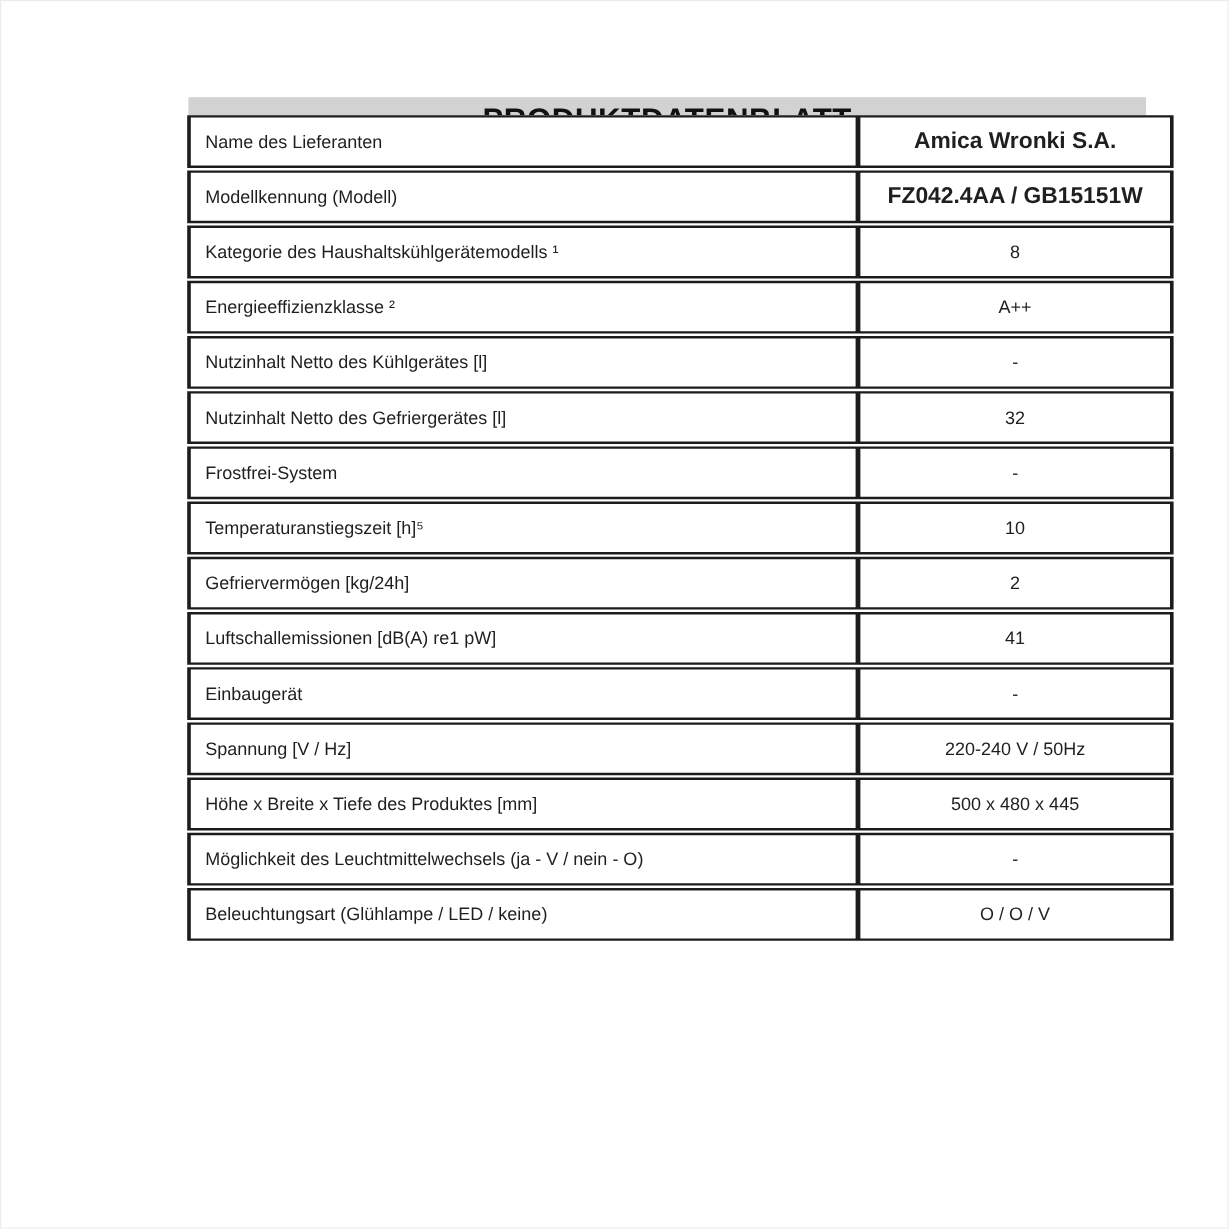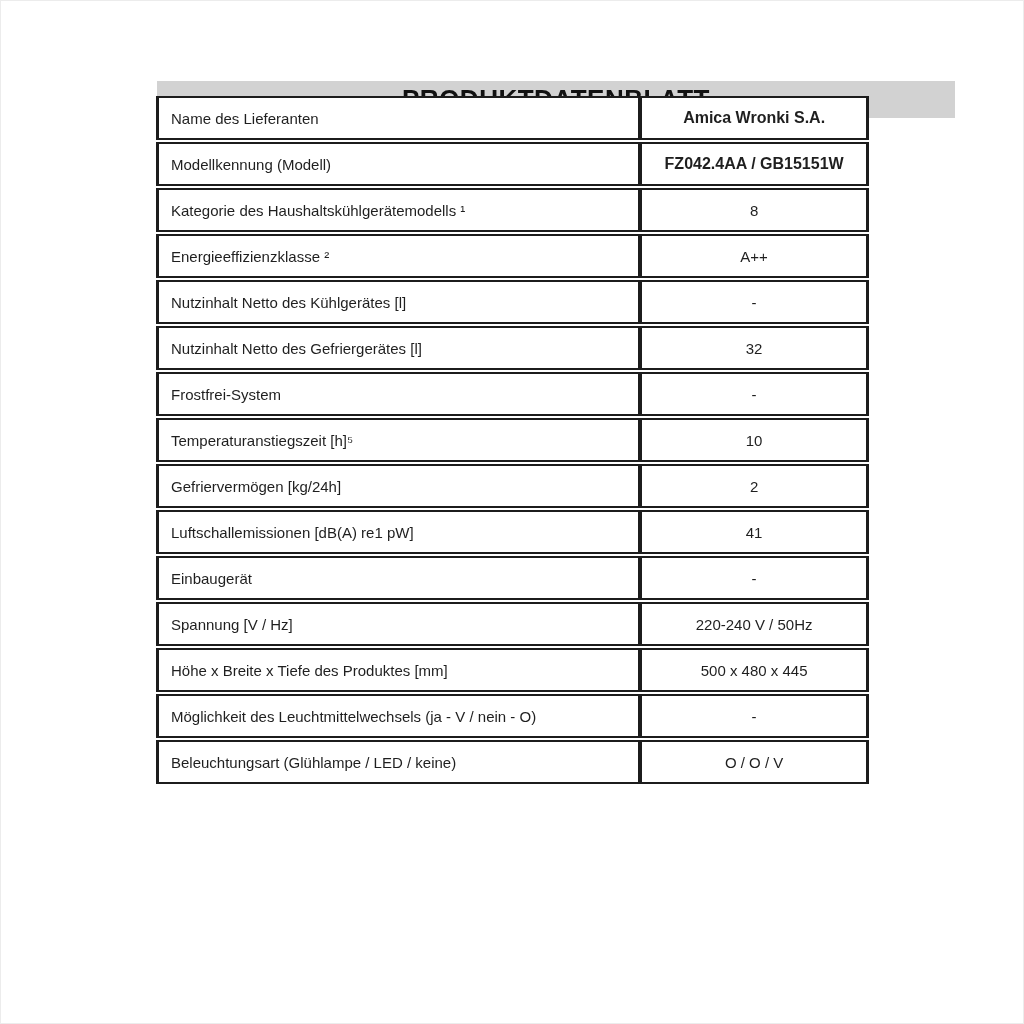--- a/index.html
+++ b/index.html
@@ -36,21 +36,21 @@
   .banner span {
     font-size: 26px;
     font-weight: bold;
     letter-spacing: 0.5px;
     color: #111111;
   }
   table.spec-table {
     position: absolute;
     left: 155px;
     top: 93px;
-    width: 713px;
+    width: 822px;
     border-collapse: separate;
     border-spacing: 0 2px;
     table-layout: fixed;
   }
   table.spec-table td {
     background: #ffffff;
     border-top: 2px solid var(--border-color, #1c1c1c);
     border-bottom: 2px solid var(--border-color, #1c1c1c);
     height: 40px;
     font-size: 15px;
@@ -67,21 +67,21 @@
   }
   td.value-cell {
     width: 31.5%;
     border-left: 2px solid var(--border-color, #1c1c1c);
     border-right: 3px solid var(--border-color, #1c1c1c);
     padding: 0 6px;
     text-align: center;
   }
   td.value-cell.bold {
     font-weight: bold;
-    font-size: 16px;
+    font-size: 19px;
   }
 </style>
 </head>
 <body>
 
 <div class="page">
   <div class="banner">
     <span>PRODUKTDATENBLATT</span>
   </div>
   <table class="spec-table">

